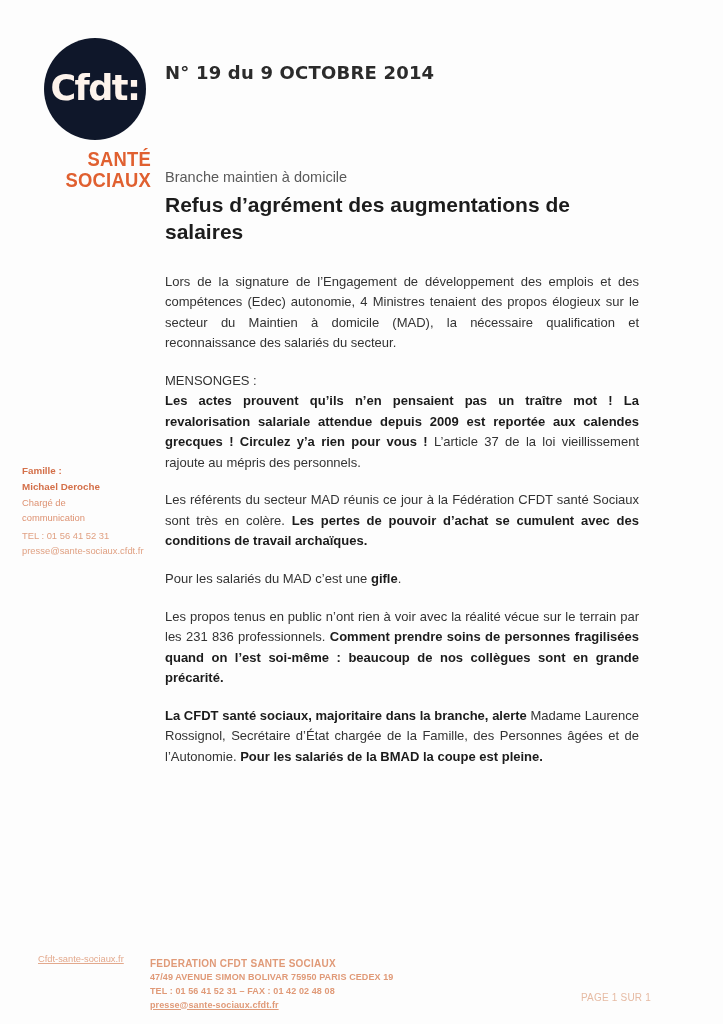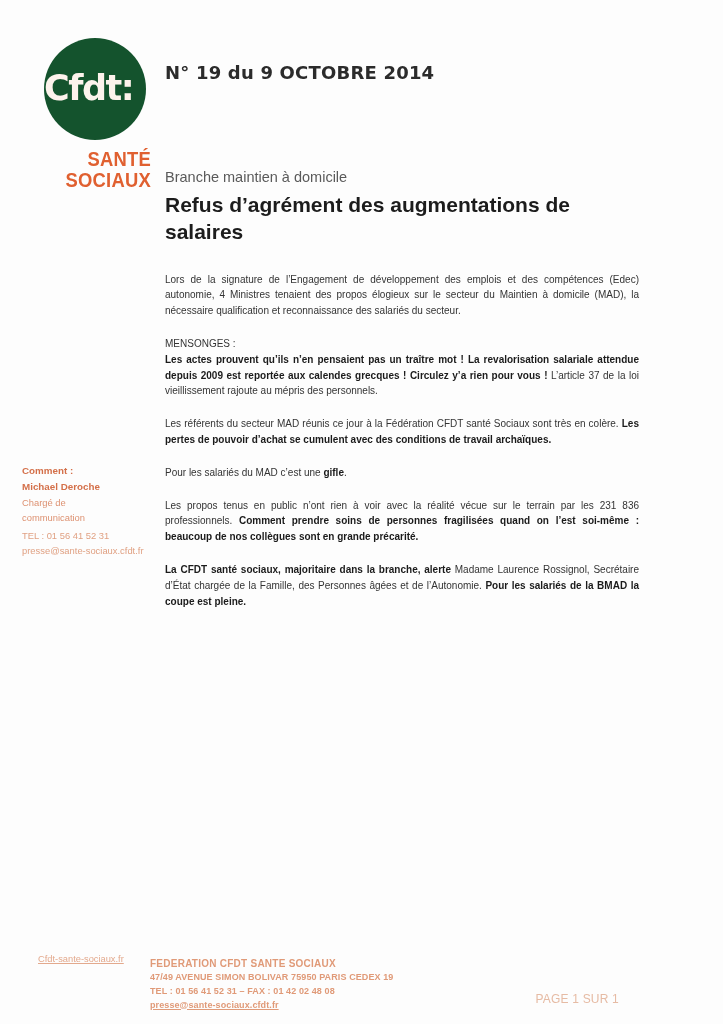--- a/index.html
+++ b/index.html
@@ -20,23 +20,24 @@
   .logo-block {
     position: absolute;
     left: 38px;
     top: 38px;
     width: 115px;
   }
   .logo-circle {
     width: 102px;
     height: 102px;
     border-radius: 50%;
-    background: #14532d;
+    background: #0f172a;
     display: flex;
     align-items: center;
+    justify-content: center;
     margin-left: 6px;
   }
   .logo-wordmark {
     color: #fdf3ec;
     font-family: "DejaVu Sans", sans-serif;
     font-weight: bold;
     font-size: 35px;
     letter-spacing: -1.5px;
     line-height: 1;
     transform: translateY(-1px);
@@ -98,21 +99,21 @@
   }
   .headline {
     color: #1c1c1c;
     font-weight: bold;
     font-size: 21px;
     line-height: 1.28;
     margin: 0 0 26px 0;
   }
   .para {
     color: #333333;
-    font-size: 10px;
+    font-size: 13px;
     line-height: 1.58;
     text-align: justify;
     margin: 1px 0 17px 0;
   }
   .para:last-child { margin-bottom: 0; }
   .para b { color: #1b1b1b; font-weight: bold; }
   .para .plain { font-weight: normal; }
 
   
   .contact {
@@ -161,24 +162,24 @@
     color: #e09a78;
     font-size: 9px;
     line-height: 1.52;
     letter-spacing: 0.1px;
     font-weight: bold;
   }
   .footer-fed .f-name { font-size: 10px; letter-spacing: 0.25px; }
   .footer-fed .f-mail { text-decoration: underline; }
   .footer-page {
     position: absolute;
-    right: 104px;
+    right: 72px;
     top: 42px;
     color: #e6bba4;
-    font-size: 12px;
+    font-size: 10px;
     letter-spacing: 0.2px;
   }
 </style>
 </head>
 <body>
 
 <div class="logo-block">
   <div class="logo-circle">
     <span class="logo-wordmark">Cfdt:</span>
   </div>
@@ -206,21 +207,21 @@
 
   <p class="para"><span>Pour les salariés du MAD c’est une </span><b>gifle</b><span>.</span></p>
 
   <p class="para"><span>Les propos tenus en public n’ont rien à voir avec la réalité vécue sur le terrain par les 231 836 professionnels. </span><b>Comment prendre soins de personnes fragilisées quand on l’est soi-même : beaucoup de nos collègues sont en grande précarité.</b></p>
 
   <p class="para"><b>La CFDT santé sociaux, majoritaire dans la branche, alerte</b><span> Madame Laurence Rossignol, Secrétaire d’État chargée de la Famille, des Personnes âgées et de l’Autonomie. </span><b>Pour les salariés de la BMAD la coupe est pleine.</b></p>
 
 </div>
 
 <div class="contact">
-  <div class="c-title">Comment :</div>
+  <div class="c-title">Famille :</div>
   <div class="c-name">Michael Deroche</div>
   <div class="c-role">Chargé de</div>
   <div class="c-role">communication</div>
   <div class="c-tel">TEL : 01 56 41 52 31</div>
   <div class="c-mail">presse@sante-sociaux.cfdt.fr</div>
 </div>
 
 <div class="footer">
   <div class="footer-site">Cfdt-sante-sociaux.fr</div>
   <div class="footer-fed">

